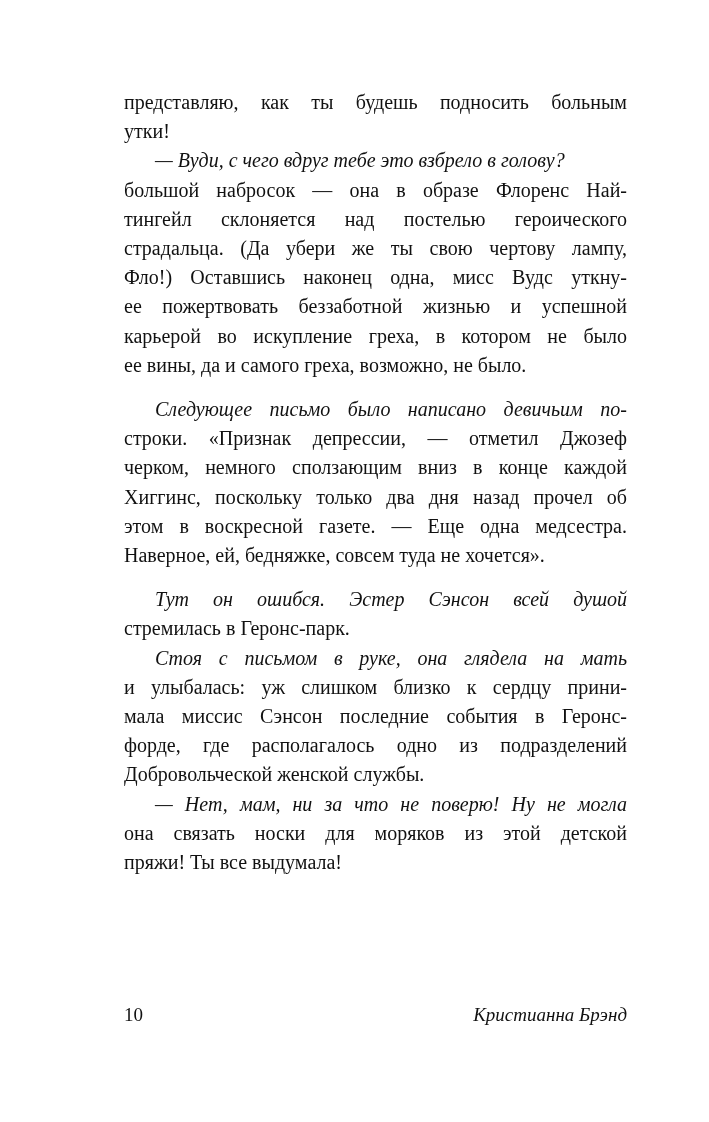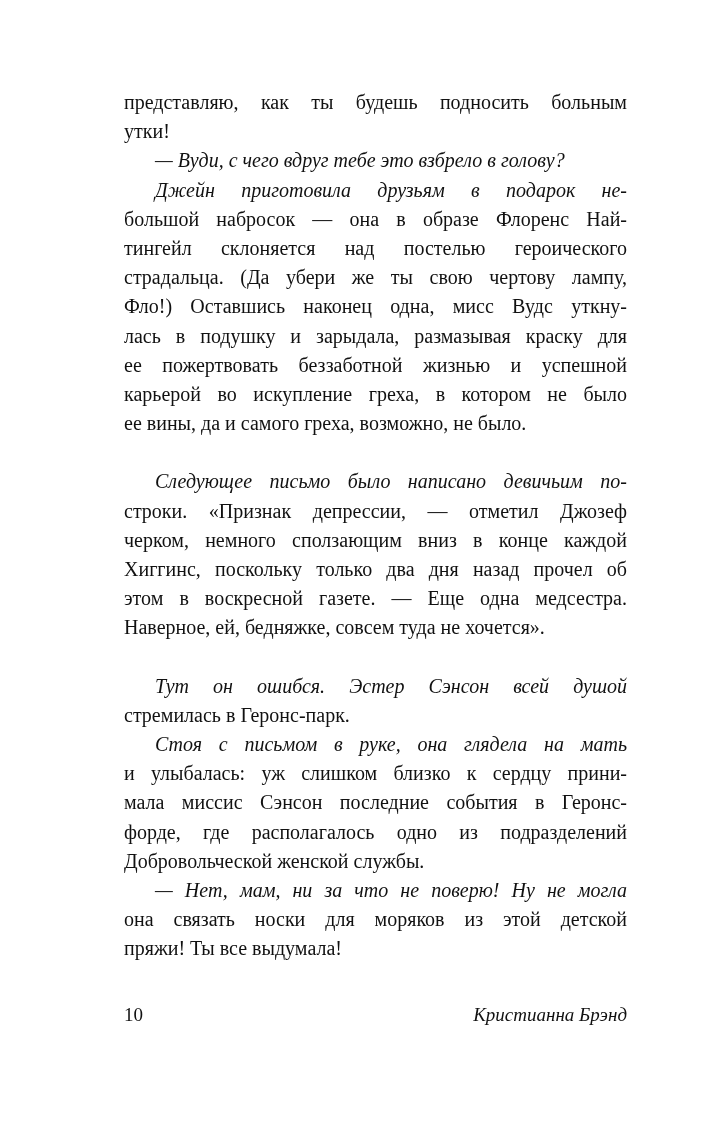--- a/index.html
+++ b/index.html
@@ -21,21 +21,21 @@
       left: 124px;
       top: 88px;
       width: 503px;
       font-size: 20px;
       line-height: 29.2px;
     }
     .paragraph {
       margin: 0;
     }
     .paragraph.space-before {
-      margin-top: 29px;
+      margin-top: 15px;
     }
     .line {
       text-align: justify;
       text-align-last: justify;
       min-height: 29.2px;
     }
     .line.last {
       text-align-last: left;
     }
     .line.indent {
@@ -63,26 +63,24 @@
 <div class="page">
   <div class="text-block">
       <div class="paragraph">
         <div class="line">представляю, как ты будешь подносить больным</div>
         <div class="line last">утки!</div>
       </div>
       <div class="paragraph">
         <div class="line last indent">— Вуди, с чего вдруг тебе это взбрело в голову?</div>
       </div>
       <div class="paragraph">
-        <div class="line indent">Джейн приготовила друзьям в подарок не-</div>
         <div class="line">большой набросок — она в образе Флоренс Най-</div>
         <div class="line">тингейл склоняется над постелью героического</div>
         <div class="line">страдальца. (Да убери же ты свою чертову лампу,</div>
         <div class="line">Фло!) Оставшись наконец одна, мисс Вудс уткну-</div>
-        <div class="line">лась в подушку и зарыдала, размазывая краску для</div>
         <div class="line">ее пожертвовать беззаботной жизнью и успешной</div>
         <div class="line">карьерой во искупление греха, в котором не было</div>
         <div class="line last">ее вины, да и самого греха, возможно, не было.</div>
       </div>
       <div class="paragraph space-before">
         <div class="line indent">Следующее письмо было написано девичьим по-</div>
         <div class="line">строки. «Признак депрессии, — отметил Джозеф</div>
         <div class="line">черком, немного сползающим вниз в конце каждой</div>
         <div class="line">Хиггинс, поскольку только два дня назад прочел об</div>
         <div class="line">этом в воскресной газете. — Еще одна медсестра.</div>

